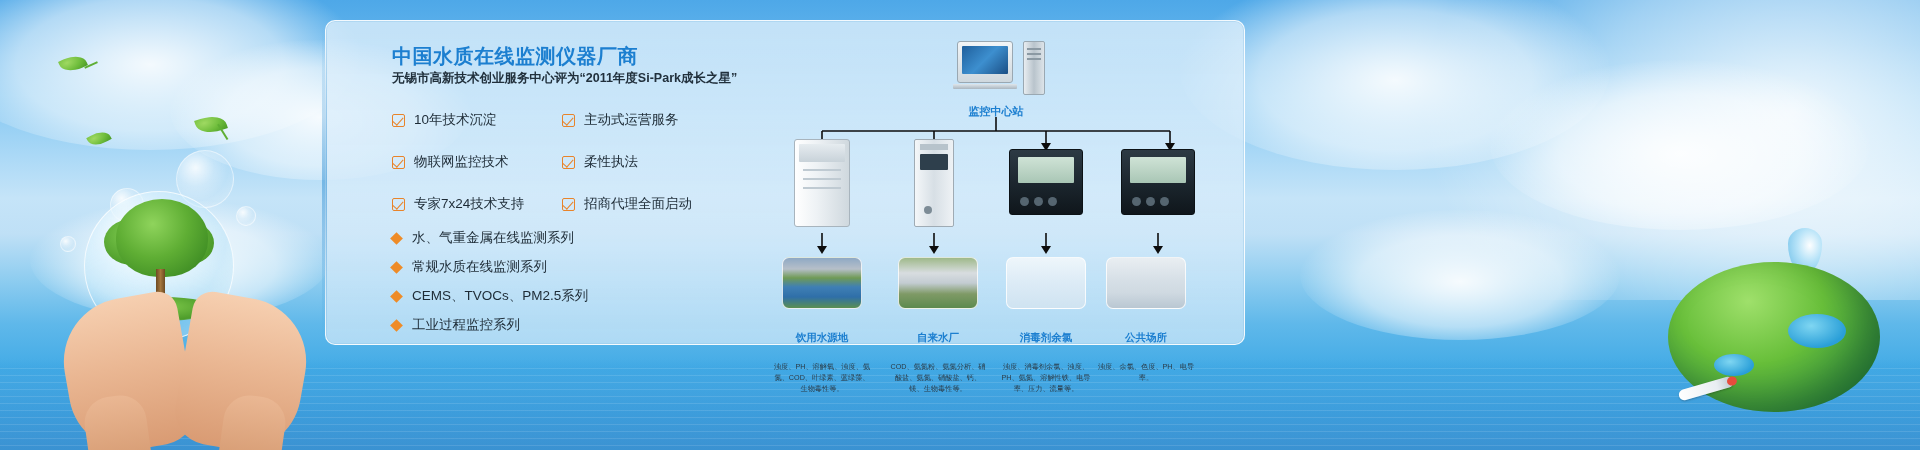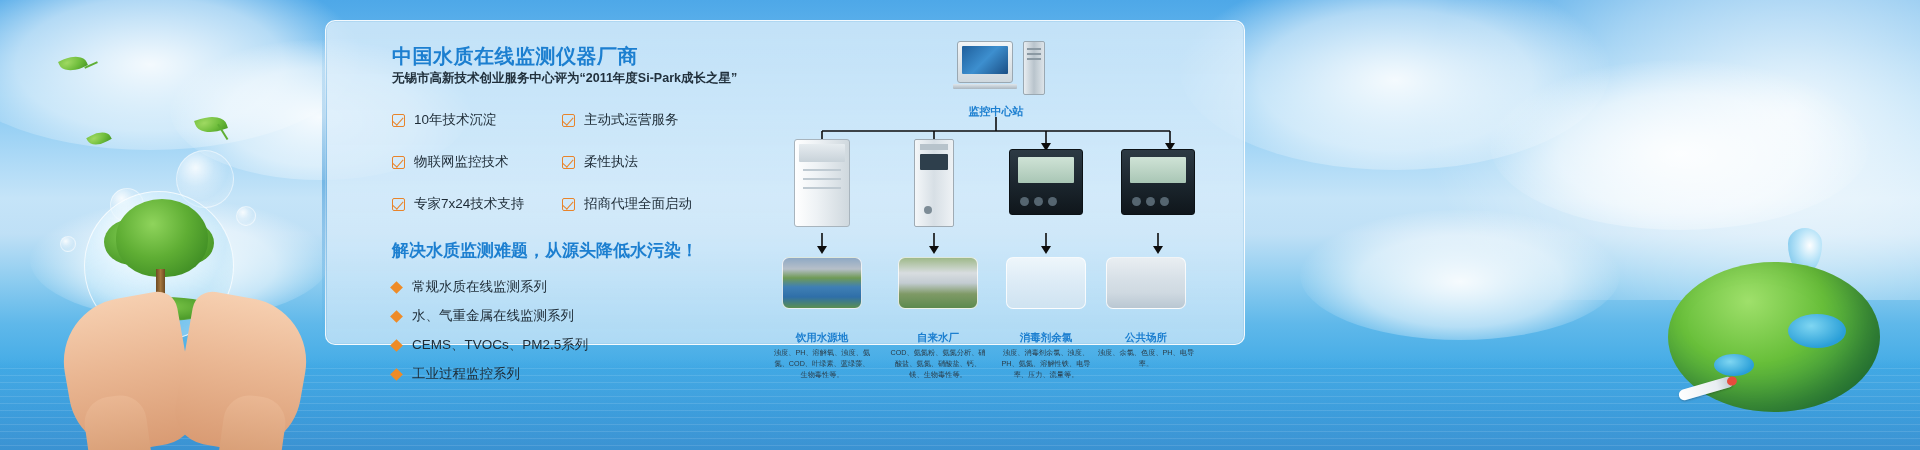--- a/index.html
+++ b/index.html
@@ -224,21 +224,21 @@
   .photoCell:nth-child(1) { left: 4px; }
   .photoCell:nth-child(2) { left: 120px; }
   .photoCell:nth-child(3) { left: 228px; }
   .photoCell:nth-child(4) { left: 328px; }
   .thumb { width: 80px; height: 52px; margin: 0 auto; border-radius: 7px; overflow: hidden; border: 1px solid rgba(255,255,255,.8); }
   .t1 { background: linear-gradient(to bottom, #8fa9c4 0%, #b6bfc9 22%, #6f9a55 40%, #3f7fb5 58%, #2f6fa8 78%, #5b8f52 100%); }
   .t2 { background: linear-gradient(to bottom, #9fb98a 0%, #d8dde0 30%, #c3ccd2 50%, #7f9a66 72%, #5d8a4e 100%); }
   .t3 { background: linear-gradient(to bottom, #eef6fb 0%, #dcebf6 50%, #cfe3f1 100%); }
   .t4 { background: linear-gradient(to bottom, #e9eef2 0%, #d6dfe6 45%, #cfd9e1 70%, #b9c7d2 100%); }
   .capLabel { margin-top: 22px; font-size: 10.5px; font-weight: bold; color: #1c7fd0; }
-  .capDesc { margin-top: 2px; font-size: 7.2px; line-height: 1.55; color: #2a3a46; padding: 0 2px; }
+  .capDesc { margin-top: 16px; font-size: 7.2px; line-height: 1.55; color: #2a3a46; padding: 0 2px; }
 </style>
 </head>
 <body>
 
 <div class="sunglow"></div>
 
 <div class="cloud" style="left:-60px;  top:-40px;  width:420px; height:190px;"></div>
 <div class="cloud" style="left:170px;  top:40px;   width:300px; height:140px;"></div>
 <div class="cloud" style="left:1180px; top:-30px;  width:430px; height:200px;"></div>
 <div class="cloud" style="left:1490px; top:60px;   width:380px; height:170px;"></div>
@@ -307,30 +307,29 @@
       <div class="checkItem">
         <span class="cbox"></span>
         <span class="checkLabel">专家7x24技术支持</span>
       </div>
       <div class="checkItem">
         <span class="cbox"></span>
         <span class="checkLabel">招商代理全面启动</span>
       </div>
     </div>
 
-    <div class="blueHeading">解决水质监测难题，从源头降低水污染！</div>
 
     <div class="bulletList">
       <div class="bulletItem">
         <span class="diamond"></span>
-        <span class="bulletLabel">常规水质在线监测系列</span>
+        <span class="bulletLabel">水、气重金属在线监测系列</span>
       </div>
       <div class="bulletItem">
         <span class="diamond"></span>
-        <span class="bulletLabel">水、气重金属在线监测系列</span>
+        <span class="bulletLabel">常规水质在线监测系列</span>
       </div>
       <div class="bulletItem">
         <span class="diamond"></span>
         <span class="bulletLabel">CEMS、TVOCs、PM2.5系列</span>
       </div>
       <div class="bulletItem">
         <span class="diamond"></span>
         <span class="bulletLabel">工业过程监控系列</span>
       </div>
     </div>

